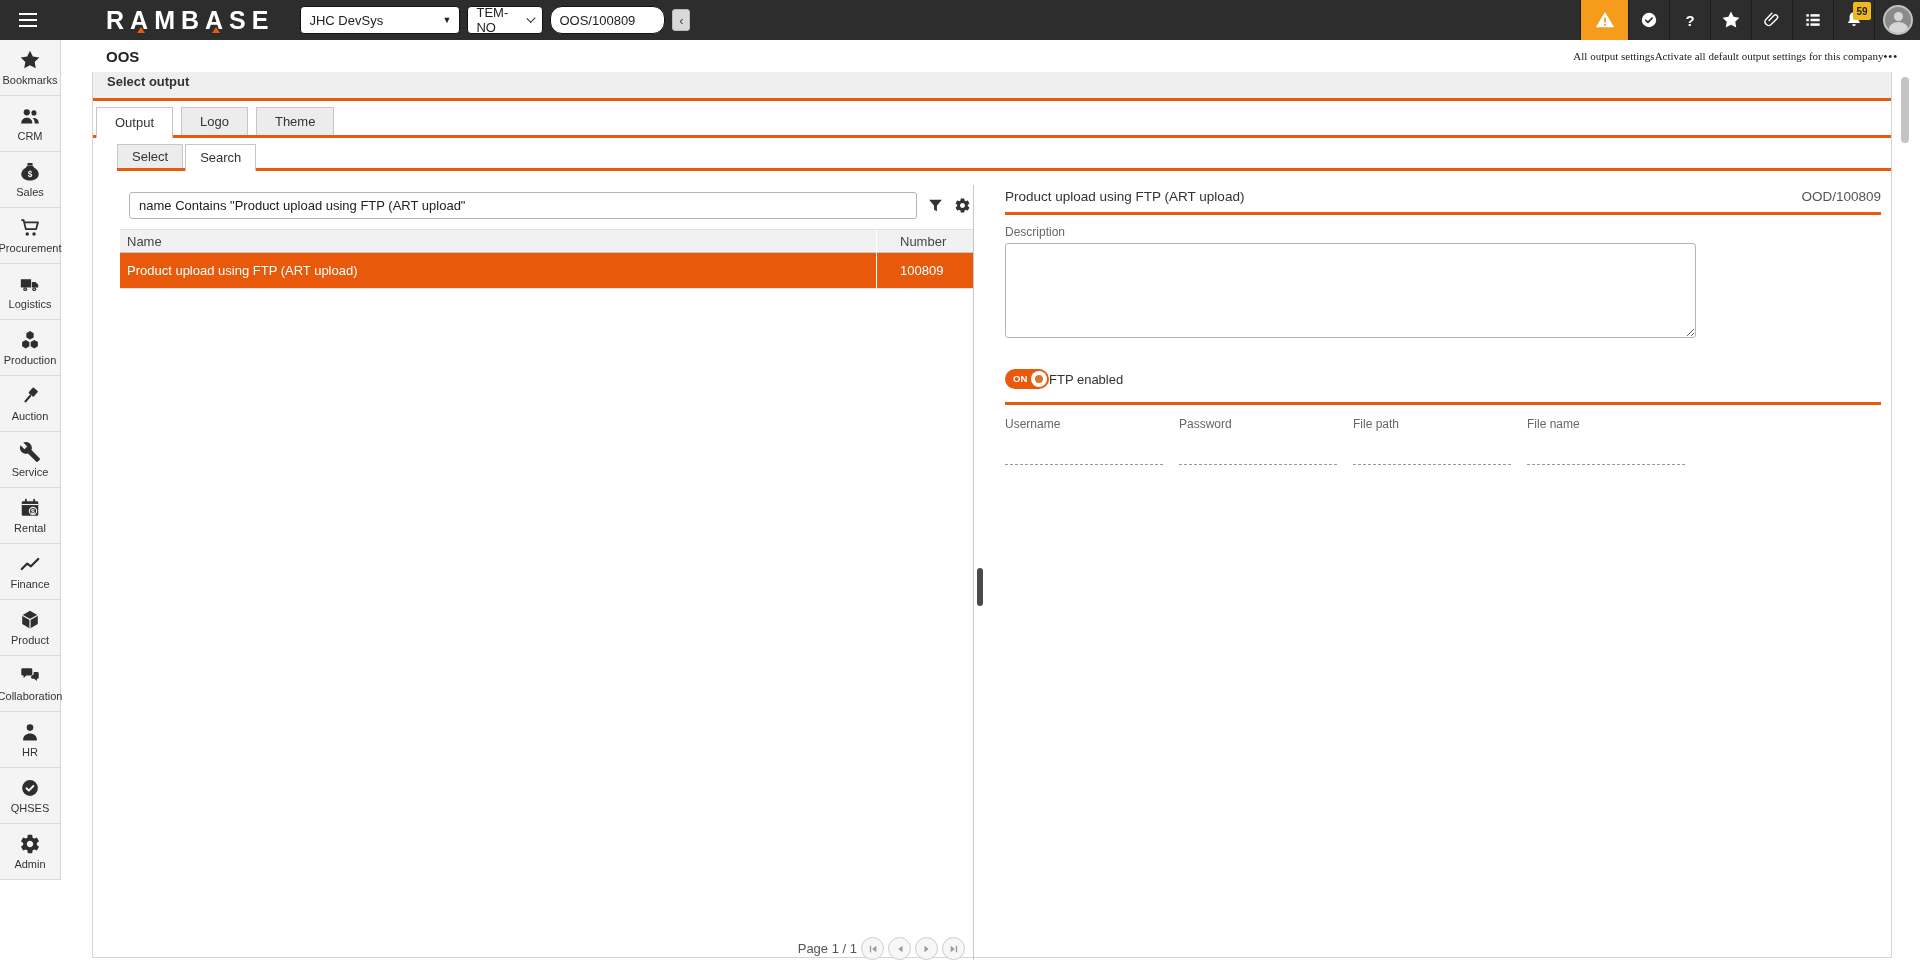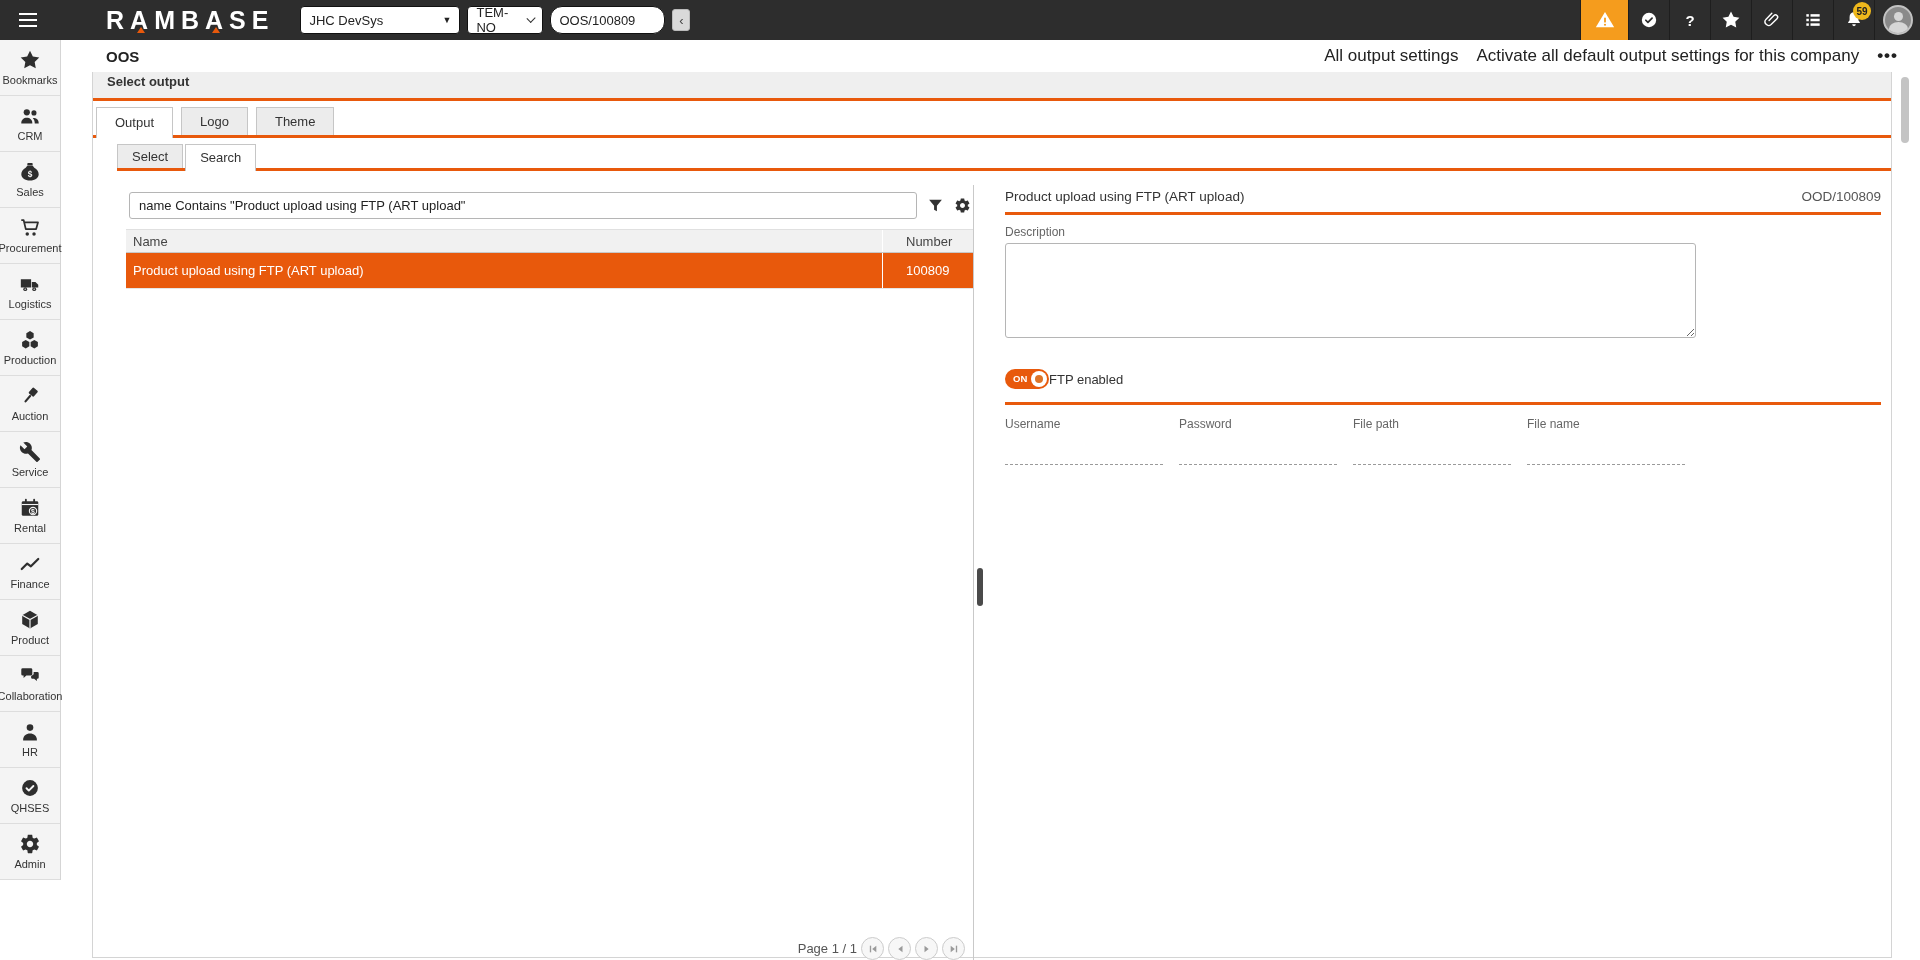--- a/index.html
+++ b/index.html
@@ -20,56 +20,56 @@
   .sel-co { width:76px; }
   .tb-input { width:115px;border-radius:12px; }
   .tb-input input { border:none; outline:none; width:100%; font-size:13px; color:#222; font-family:inherit; background:transparent; }
   .caret-solid { font-size:9px; color:#222; margin-left:6px; }
   .caret-chev { width:7px; height:7px; border-right:1.6px solid #333; border-bottom:1.6px solid #333; transform:rotate(45deg); margin-left:6px; margin-top:-3px; }
   .tb-back { width:18px; height:22px; background:#d9d9d9; border-radius:3px; border:1px solid #bbb; color:#444; display:flex; align-items:center; justify-content:center; font-size:13px; cursor:pointer; }
   .tb-right { position:absolute; right:0; top:0; height:40px; display:flex; align-items:center; }
   .tb-ico { width:41px; height:40px; display:flex; align-items:center; justify-content:center; border-left:1px solid #1e1e1e; cursor:pointer; position:relative; }
   .tb-ico.warn { width:48px; background:#F59C1D; }
   .tb-help { color:#fff; font-weight:700; font-size:15px; }
-  .badge { position:absolute; top:2px; right:3px; min-width:18px; height:18px; border-radius:9px; background:#EFB81C; color:#222; font-size:10px; font-weight:700; display:flex; align-items:center; justify-content:center; padding:0 3px; }
+  .badge { position:absolute; top:2px; right:3px; min-width:18px; height:18px; border-radius:2px; background:#EFB81C; color:#222; font-size:10px; font-weight:700; display:flex; align-items:center; justify-content:center; padding:0 3px; }
   .avatar-wrap { width:46px; }
   .avatar { width:30px; height:30px; border-radius:50%; background:#8a8a8a; border:2px solid #c2c2c2; overflow:hidden; position:relative; }
   .avatar .head { position:absolute; left:9px; top:5px; width:9px; height:9px; border-radius:50%; background:#d6d6d6; }
   .avatar .body { position:absolute; left:4px; top:15px; width:19px; height:13px; border-radius:50% 50% 0 0; background:#d6d6d6; }
 
   
   .sidebar { position:absolute; left:0; top:40px; width:61px; background:#f4f4f4; border-right:1px solid #d5d5d5; }
   .sb-item { height:56px; display:flex; flex-direction:column; align-items:center; justify-content:center; gap:3px; border-bottom:1px solid #ddd; cursor:pointer; }
   .sb-item svg { display:block; }
   .sb-label { font-size:11px; color:#333; }
 
   
   .page-header { position:absolute; left:82px; right:0; top:40px; height:32px; display:flex; align-items:center; }
   .page-title { margin-left:24px; font-size:15px; font-weight:700; color:#222; }
-  .header-actions { position:absolute; right:22px; display:flex; align-items:center; gap:18px; font-size:17px; color:#222; }
+  .header-actions { position:absolute; right:22px; display:flex; align-items:center; font-size:11px; color:#222;font-family:Liberation Serif, serif; }
   .hdr-link { cursor:pointer; }
   .hdr-more { font-weight:700; letter-spacing:1px; cursor:pointer; }
 
   
   .section { position:absolute; left:92px; top:72px; width:1800px; bottom:2px; border:1px solid #d4d4d4; border-top:none; background:#fff; }
   .section-header { height:29px; background:#efefef; border-bottom:3px solid #E8590C; font-weight:700; font-size:13px; color:#333; line-height:20px; padding-left:14px; }
   .tabs1 { display:flex; margin-top:6px; padding-left:3px; border-bottom:3px solid #E8590C; height:31px; align-items:flex-end; }
   .tab { height:28px; line-height:27px; padding:0 18px; background:#ececec; border:1px solid #c6c6c6; border-bottom:none; margin-right:8px; font-size:13px; color:#333; cursor:pointer; }
   .tab.active { background:#fff; height:31px; line-height:30px; margin-bottom:-3px; position:relative; z-index:2; }
   .tab-content { position:relative; height:calc(100% - 63px); }
   .subtabs { display:flex; margin:6px 0 0 24px; border-bottom:3px solid #E8590C; height:27px; align-items:flex-end; }
   .subtab { height:24px; line-height:23px; padding:0 14px; background:#ececec; border:1px solid #c6c6c6; border-bottom:none; margin-right:2px; font-size:13px; cursor:pointer; }
   .subtab.active { background:#fff; height:27px; line-height:26px; margin-bottom:-3px; z-index:2; position:relative; }
 
   
   .left-panel { position:absolute; left:24px; top:41px; width:857px; bottom:2px; border-right:1px solid #c9c9c9; }
   .search-row { display:flex; align-items:center; margin:7px 0 0 12px; }
   .search-input { width:788px; height:27px; border:1px solid #b5b5b5; border-radius:3px; font-size:13px; color:#222; padding:0 9px; outline:none; font-family:inherit; }
   .srch-ico { margin-left:10px; cursor:pointer; display:flex; }
-  .grid { margin-left:9px; margin-top:10px; }
+  .grid { margin-left:3px; margin-top:10px; }
   .grid-head { display:flex; height:24px; background:#f1f1f1; border-top:1px solid #e0e0e0; border-bottom:1px solid #c8c8c8; align-items:center; font-size:13px; color:#444; }
   .col-name { width:756px; padding-left:7px; }
   .col-num { flex:1; padding-left:23px; border-left:1px solid #fff; height:100%; display:flex; align-items:center; }
   .grid-row { display:flex; height:36px; background:#E8590C; color:#fff; align-items:center; font-size:13px; border-bottom:1px solid #e5e5e5; cursor:pointer; }
   .grid-row .col-num { border-left:1px solid #fff; }
   .pagination { position:absolute; right:8px; bottom:4px; display:flex; align-items:center; gap:4px; color:#555; font-size:13px; }
   .pg-btn { width:23px; height:23px; border-radius:50%; border:1px solid #ccc; background:#f7f7f7; display:flex; align-items:center; justify-content:center; cursor:pointer; }
 
   
   .splitter { position:absolute; left:884px; top:424px; width:6px; height:38px; border-radius:3px; background:#4a4a4a; cursor:col-resize; }

